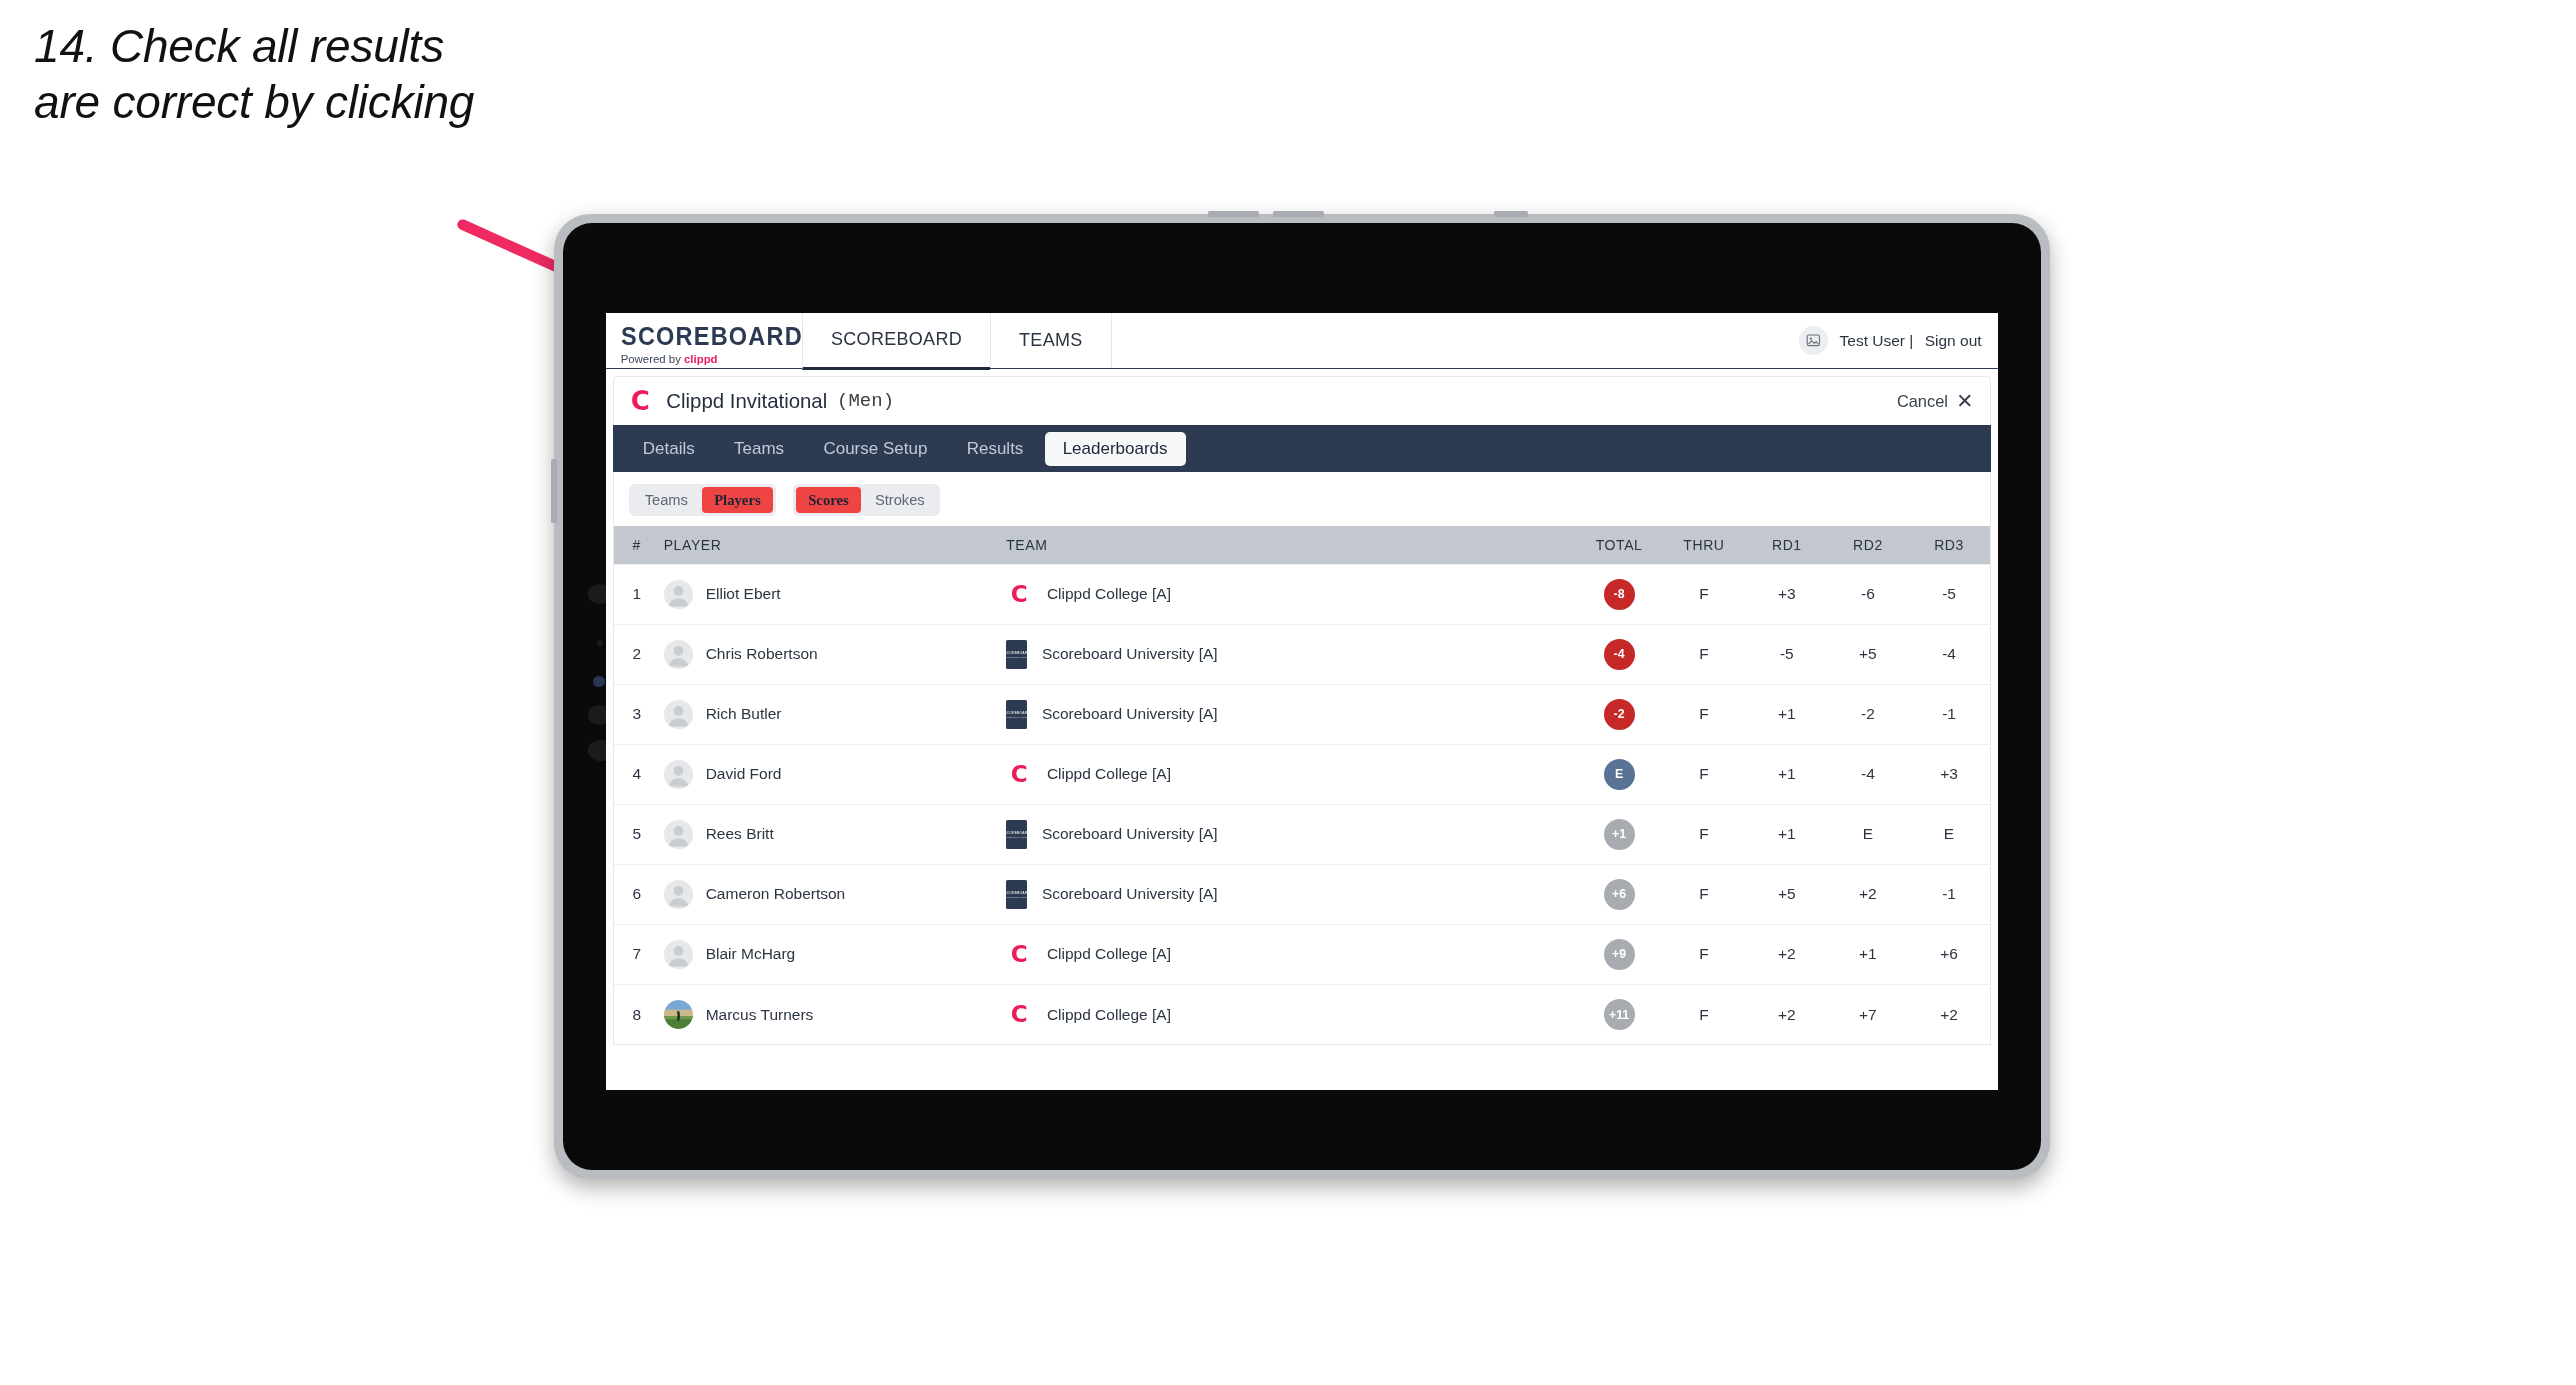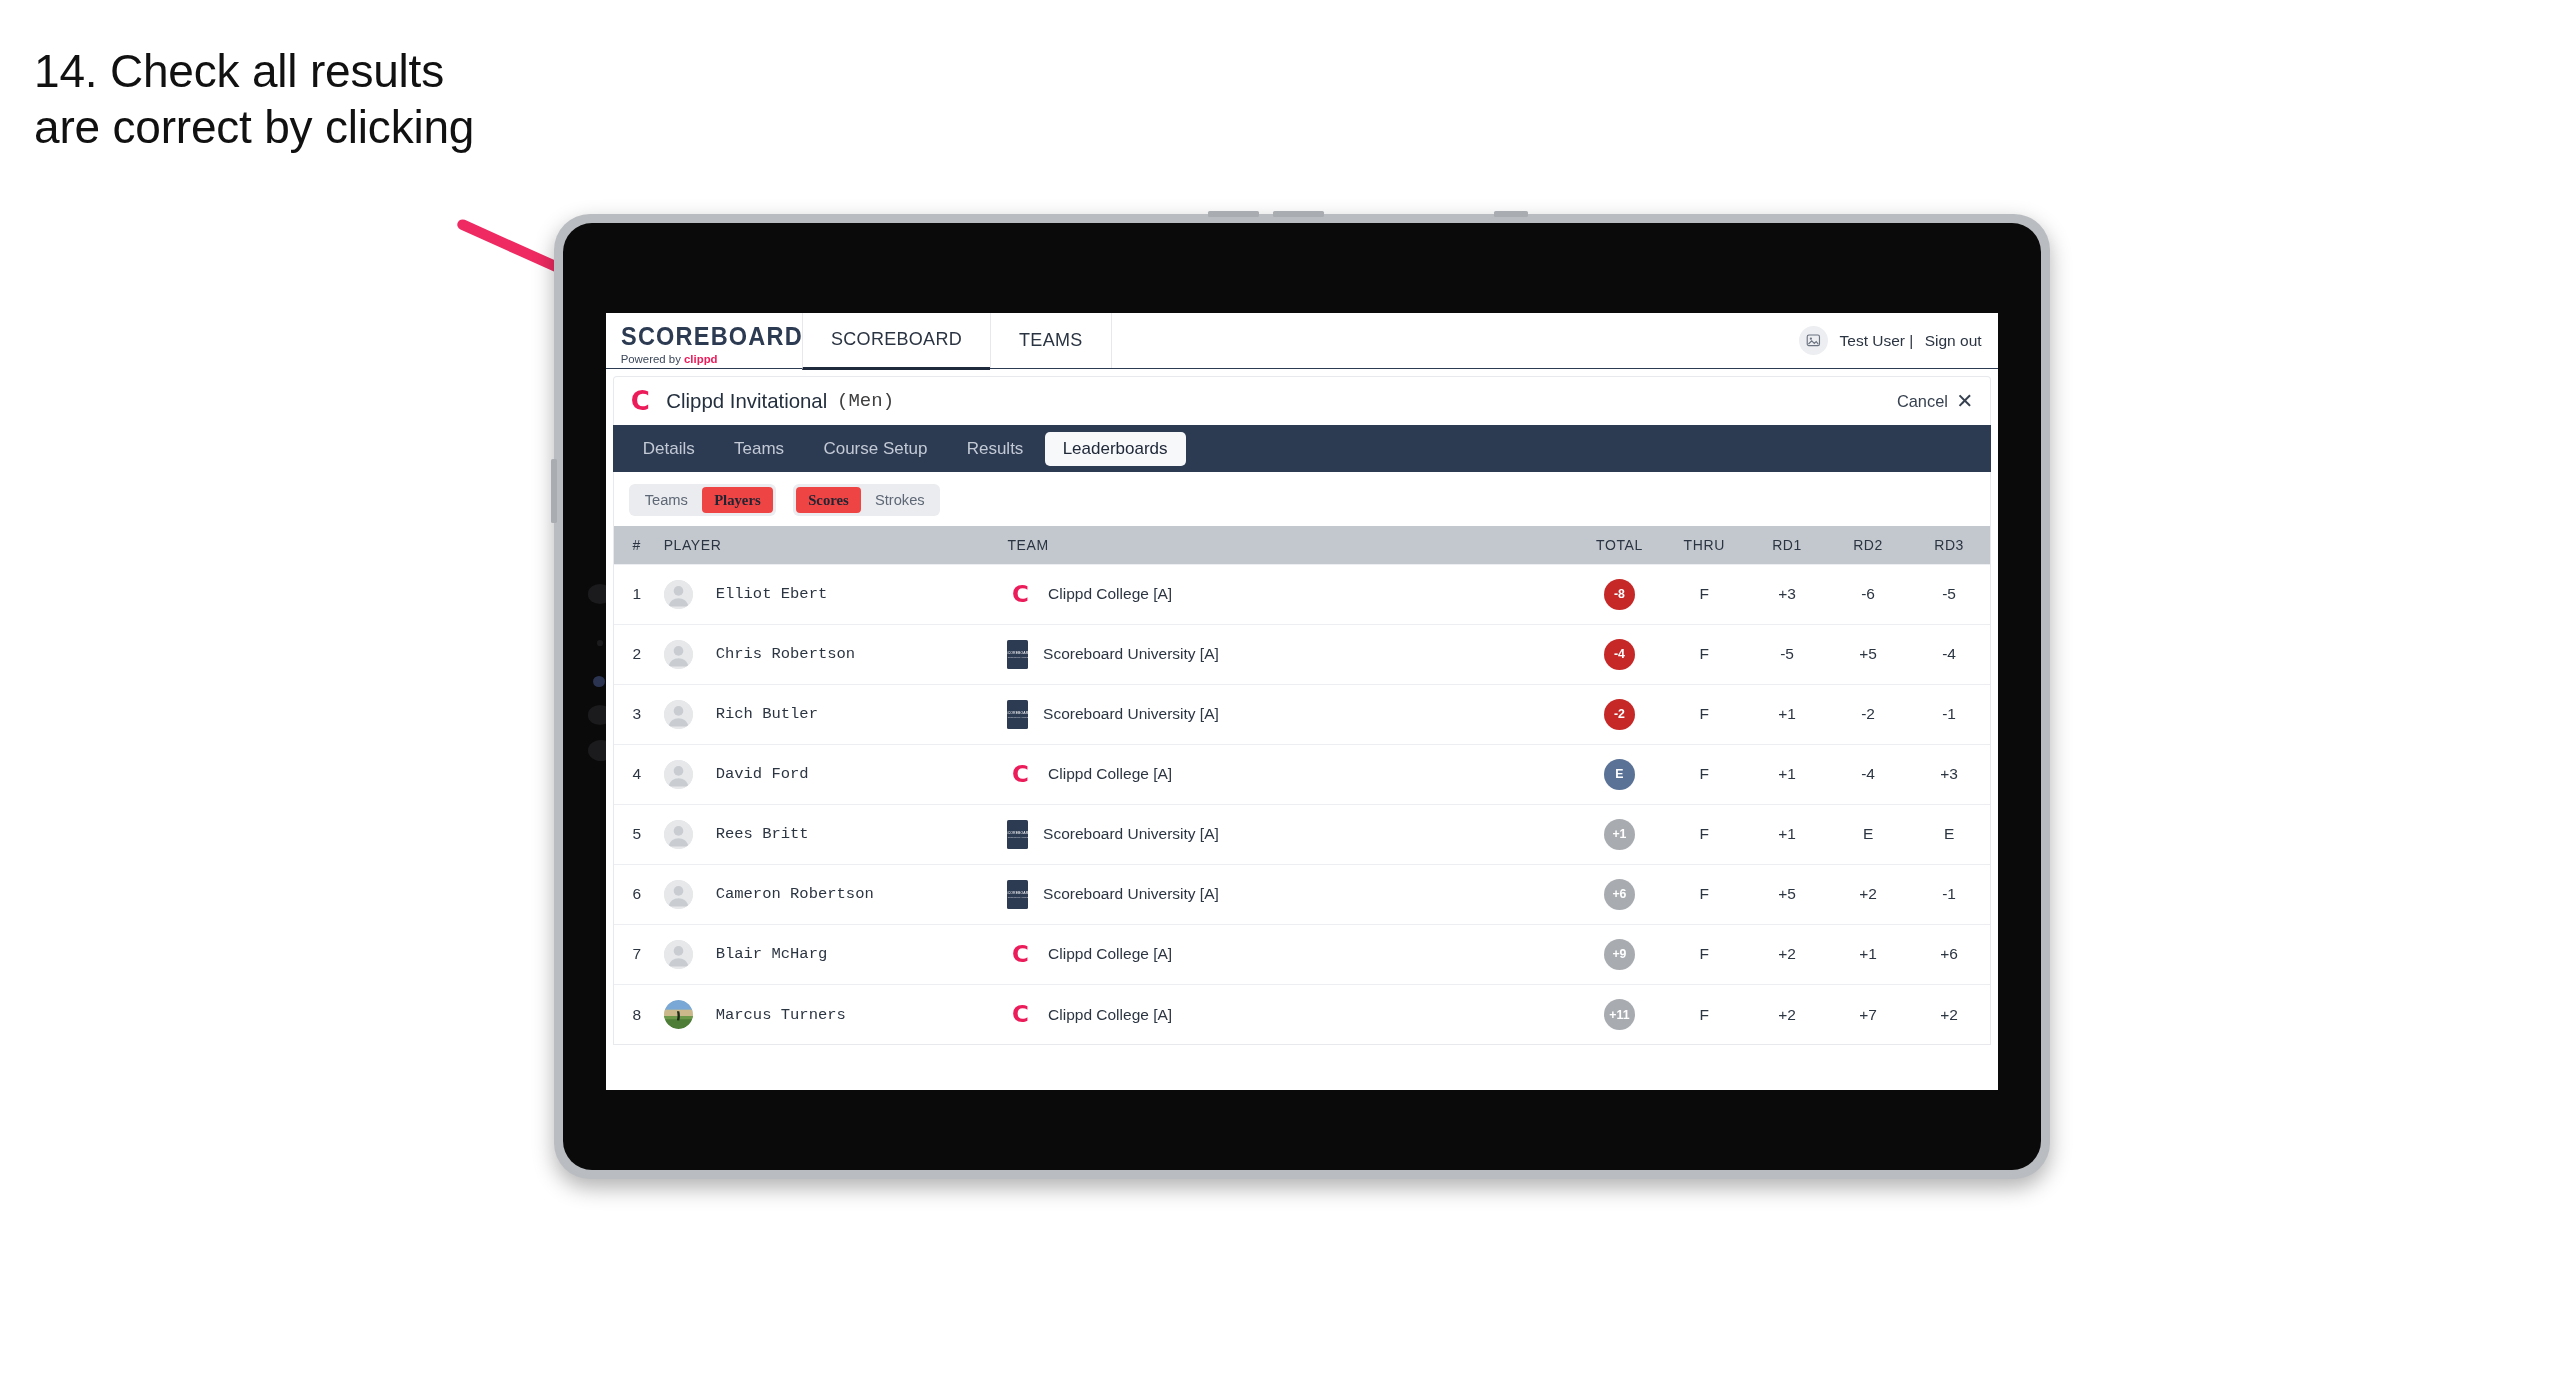--- a/index.html
+++ b/index.html
@@ -6,24 +6,24 @@
   html, body {
     width: 2576px; height: 1386px;
     background: #ffffff;
     font-family: "Liberation Sans", sans-serif;
     overflow: hidden;
   }
   #stage { position: relative; width: 2576px; height: 1386px; }
 
   
   #caption {
-    position: absolute; left: 34px; top: 43px;
+    position: absolute; left: 34px; top: 18px;
     width: 638px;
     font-size: 46px; line-height: 1.22;
-    color: #111111; letter-spacing: -0.2px;
+    color: #111111; letter-spacing: -0.2px; font-style: italic;
   }
   #caption .bold { font-weight: 700; }
 
   
   #arrow { position: absolute; left: 425px; top: 196px; width: 638px; height: 311px; }
 
   
   #tablet {
     position: absolute; left: 554px; top: 214px;
     width: 1496px; height: 965px;
@@ -149,21 +149,21 @@
   }
   .col-rank   { width: 51px;  padding-left: 18px !important; }
   .col-player { width: 360px; }
   .col-team   { width: 605px; }
   .col-total  { width: 88px; text-align: center !important; }
   .col-thru   { width: 88px; text-align: center !important; }
   .col-rd     { width: 85px; text-align: center; }
   tbody tr { border-top: 0.8px solid #eceef1; height: 60px; }
   tbody td { font-size: 15.5px; color: #2c3542; vertical-align: middle; }
   td.rank { padding-left: 18px; color: #2c3542; }
-  .player-cell { display: flex; align-items: center; gap: 23px; font-family: Liberation Mono, monospace; }
+  .player-cell { display: flex; align-items: center; gap: 13px; }
   .pav { width: 29px; height: 29px; border-radius: 50%; overflow: hidden; flex: none; background: #e3e5e8; }
   .team-cell { display: flex; align-items: center; gap: 14.7px; }
   .team-logo-c {
     width: 26px; text-align: center; font-size: 23px; font-weight: 700;
     color: #ec1b5a; line-height: 1; font-family: "DejaVu Sans", sans-serif;
   }
   .team-logo-sb {
     width: 21px; height: 29px; background: #2c3a52; border-radius: 1.6px;
     display: flex; flex-direction: column; align-items: center; justify-content: center;
   }

